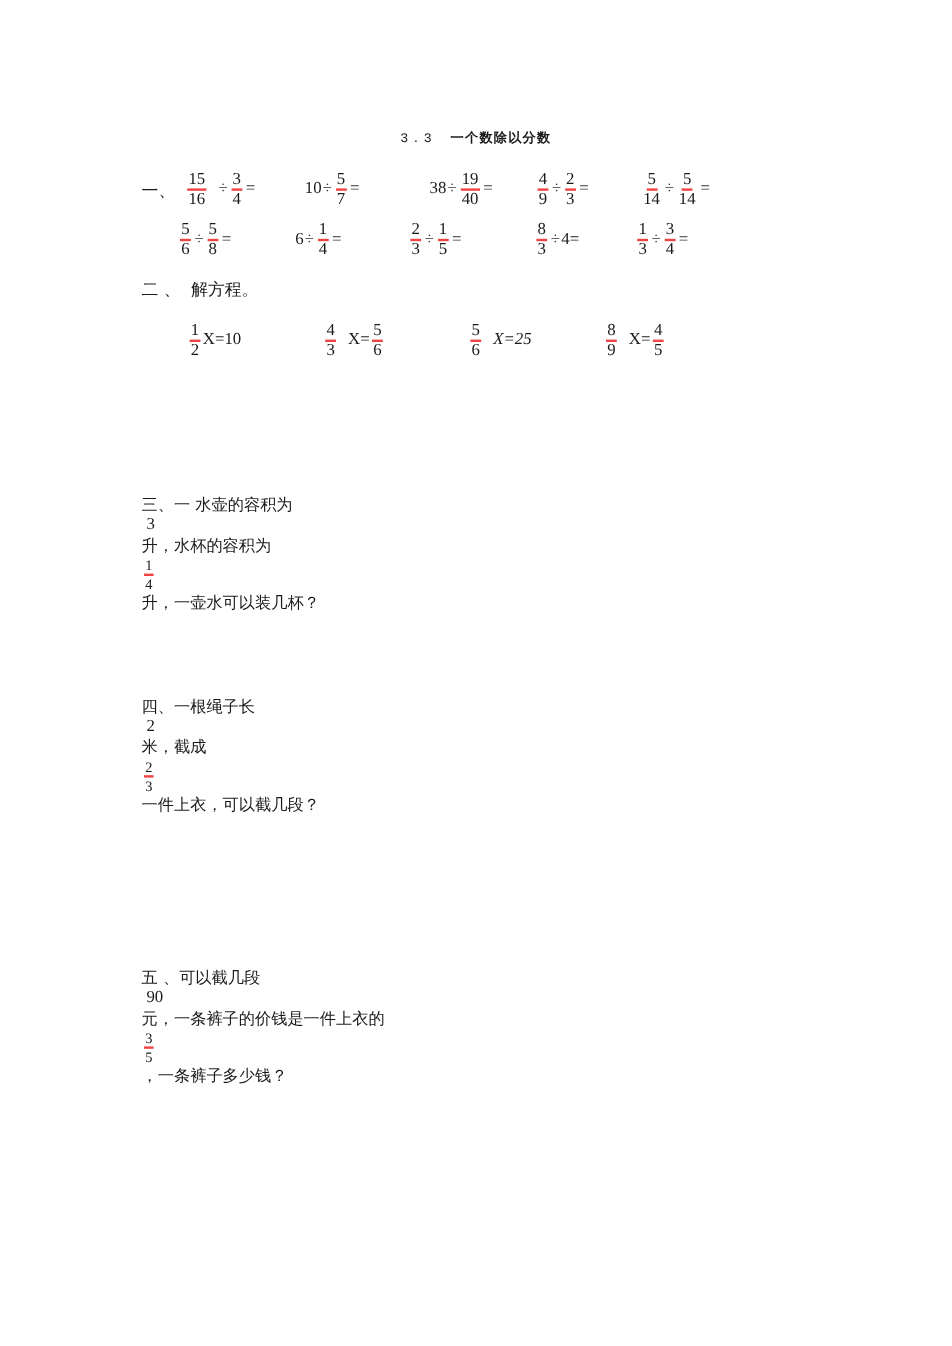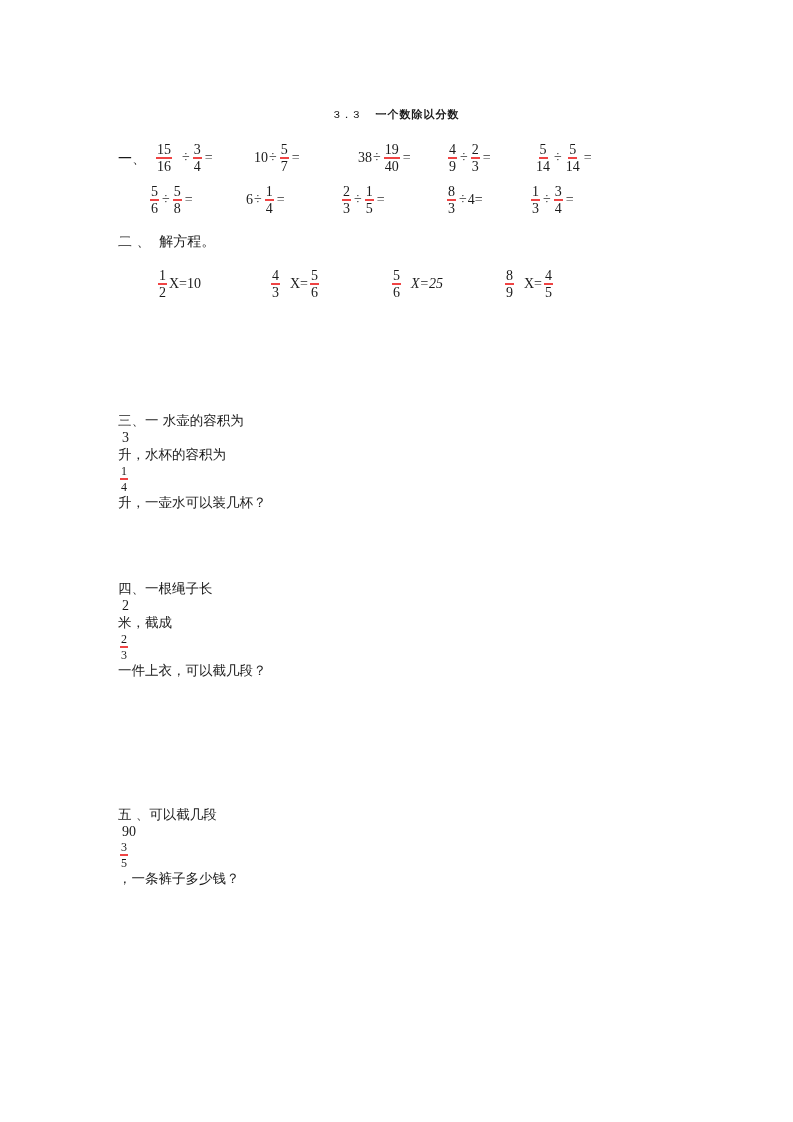--- a/index.html
+++ b/index.html
@@ -206,18 +206,19 @@
   <span class="frac">
       <span class="n">2</span>
       <span class="d">3</span>
     </span>
   <span>一件上衣，可以截几段？</span>
 </div>
 
 <div class="abs q" style="left:118px; top:806px;">
   <span>五 、可以截几段</span>
   <span class="digit">90</span>
+  <span>元，一条裤子的价钱是一件上衣的</span>
   <span class="frac">
       <span class="n">3</span>
       <span class="d">5</span>
     </span>
   <span>，一条裤子多少钱？</span>
 </div>
 
 </body></html>

